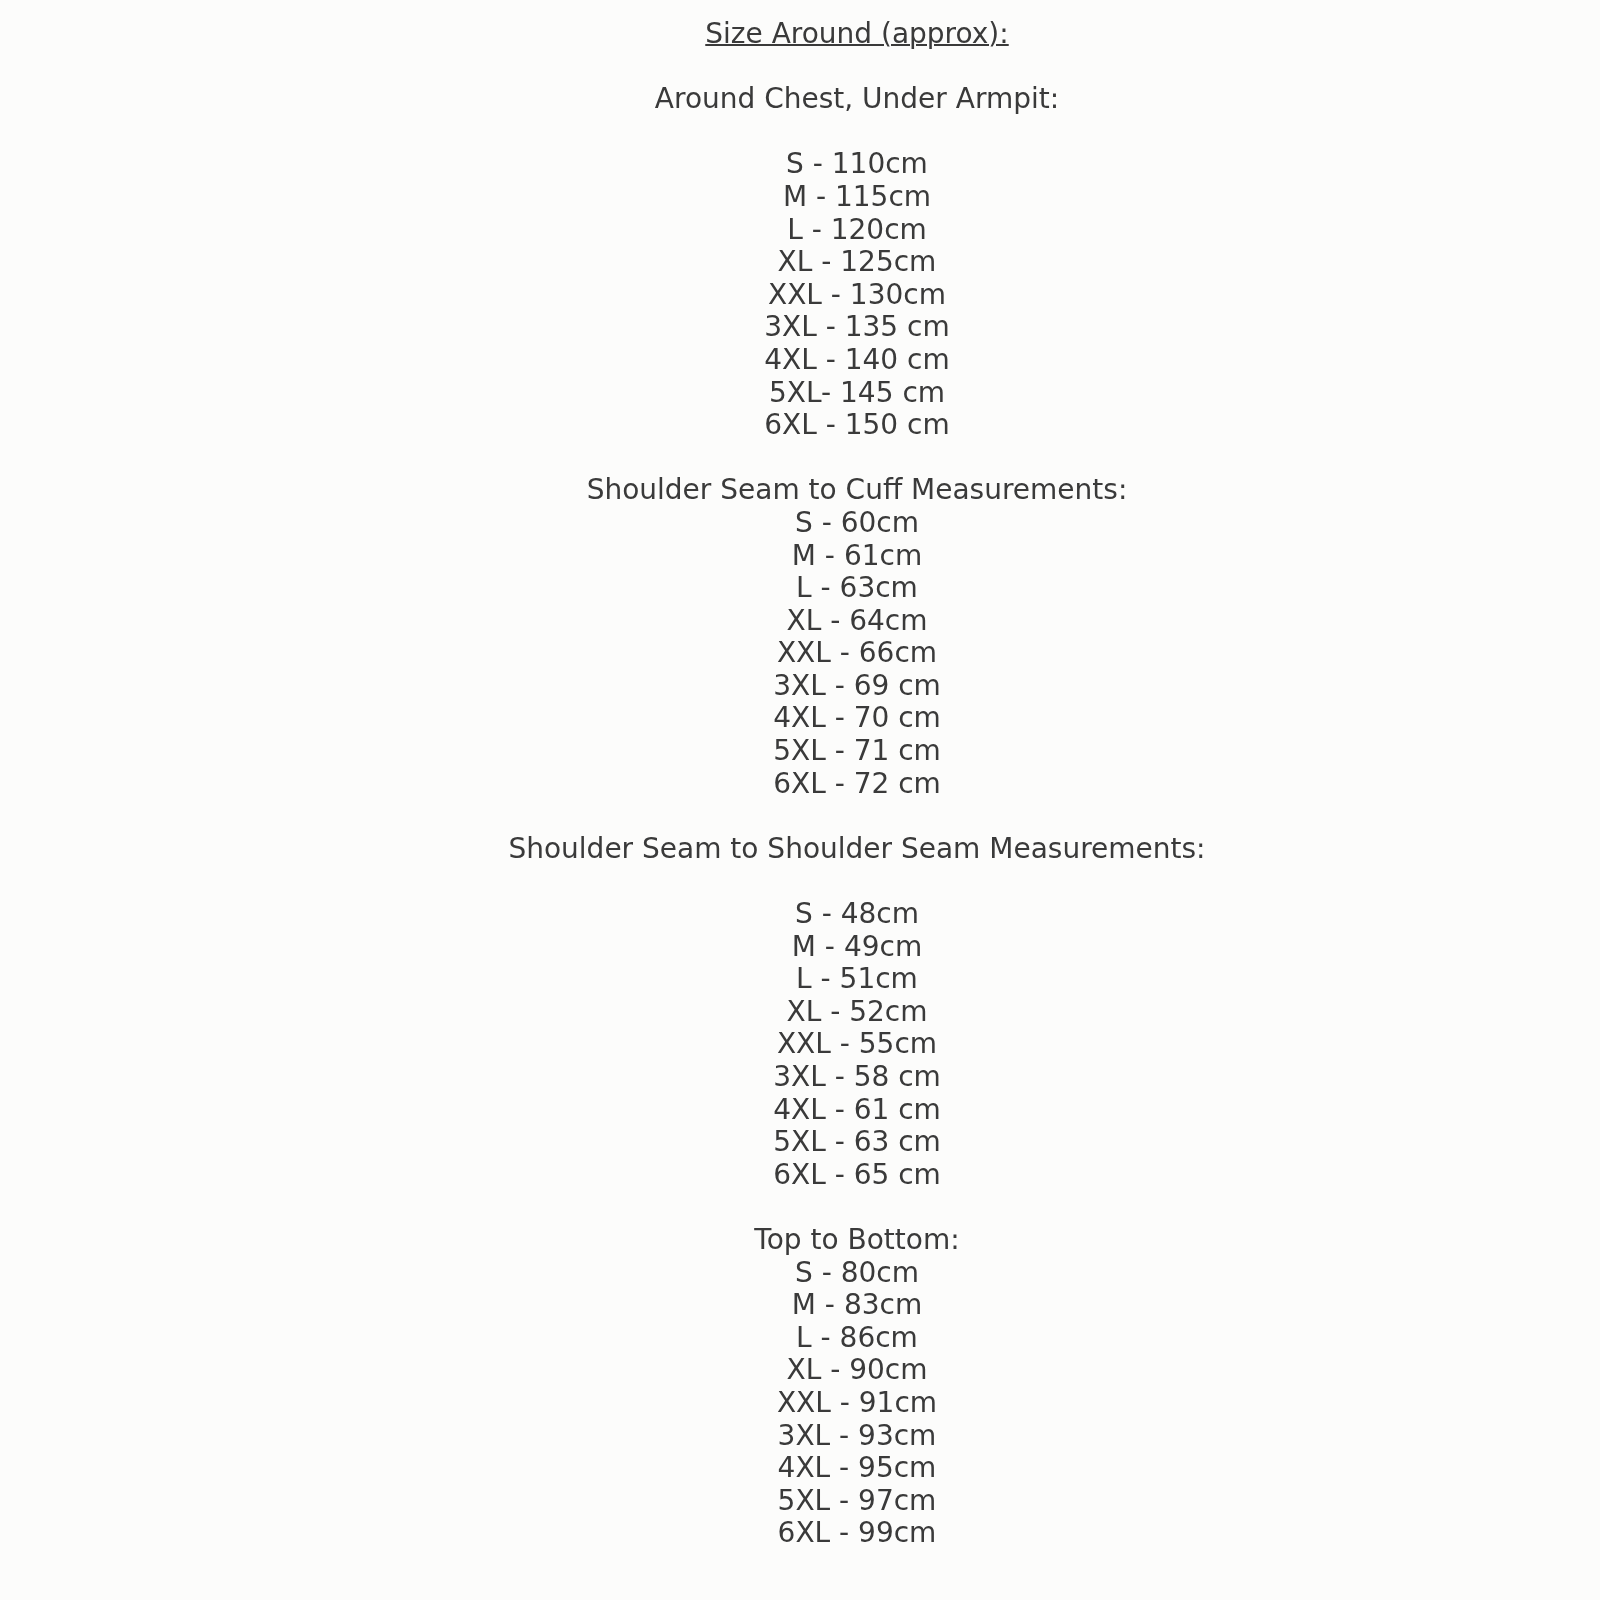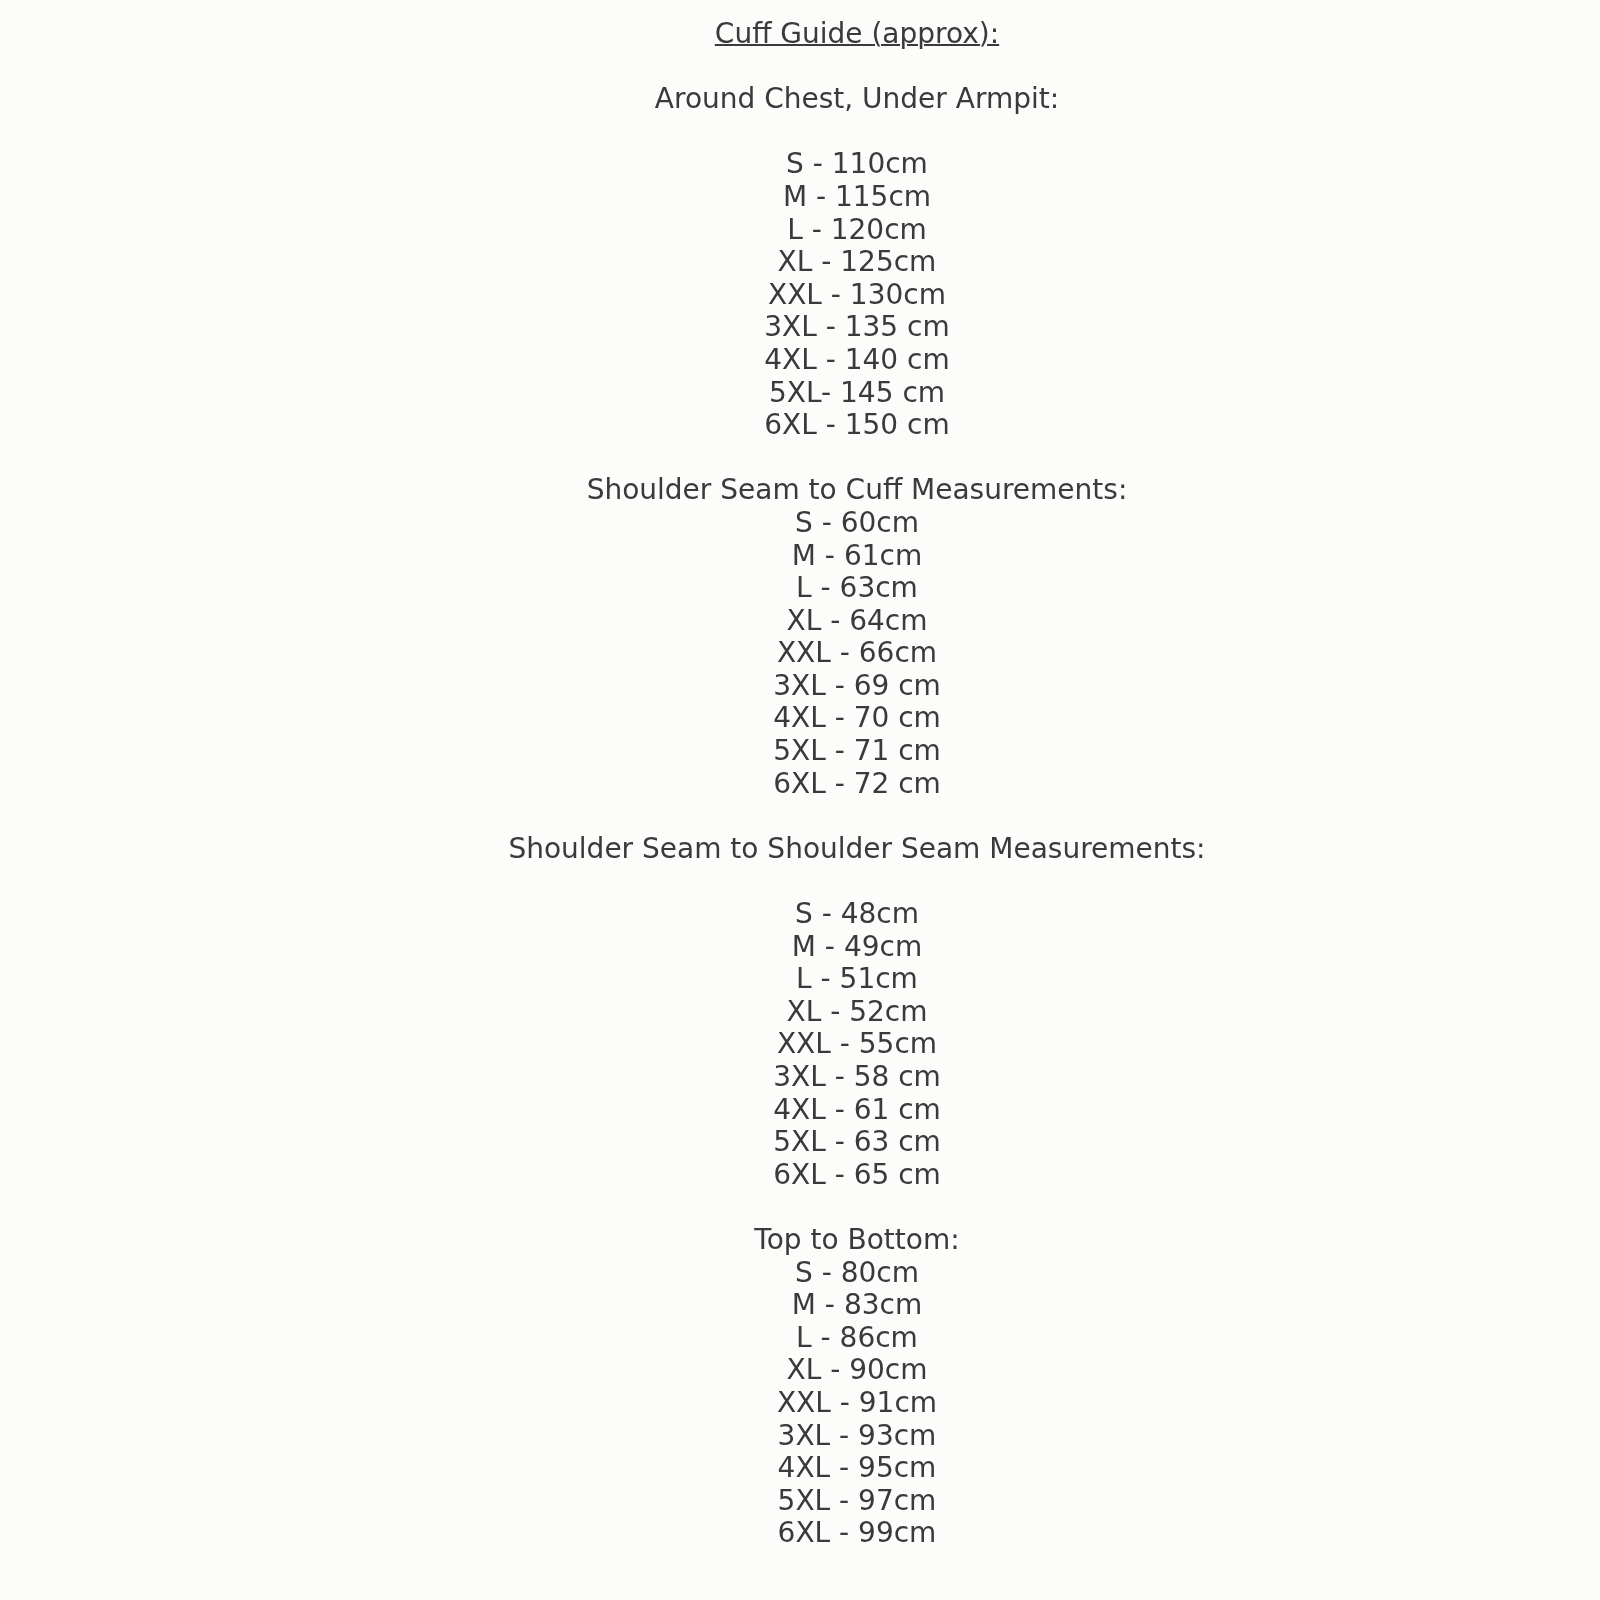--- a/index.html
+++ b/index.html
@@ -38,21 +38,21 @@
   }
   
   section.no-gap .heading { margin-bottom: 0; }
   section.no-gap .list    { margin-top: 0; }
 </style>
 </head>
 <body style="--bg: #fcfcfb; --fg: #3a3a3a;">
 
 <main class="content">
   <div class="para title-para">
-    <span class="title-text">Cuff Guide (approx):</span>
+    <span class="title-text">Size Around (approx):</span>
   </div>
   <div id="sections">
   <section>
     <div class="para heading">Around Chest, Under Armpit:</div>
     <div class="para list">
           <span class="line">S - 110cm</span>
           <span class="line">M - 115cm</span>
           <span class="line">L - 120cm</span>
           <span class="line">XL - 125cm</span>
           <span class="line">XXL - 130cm</span>

